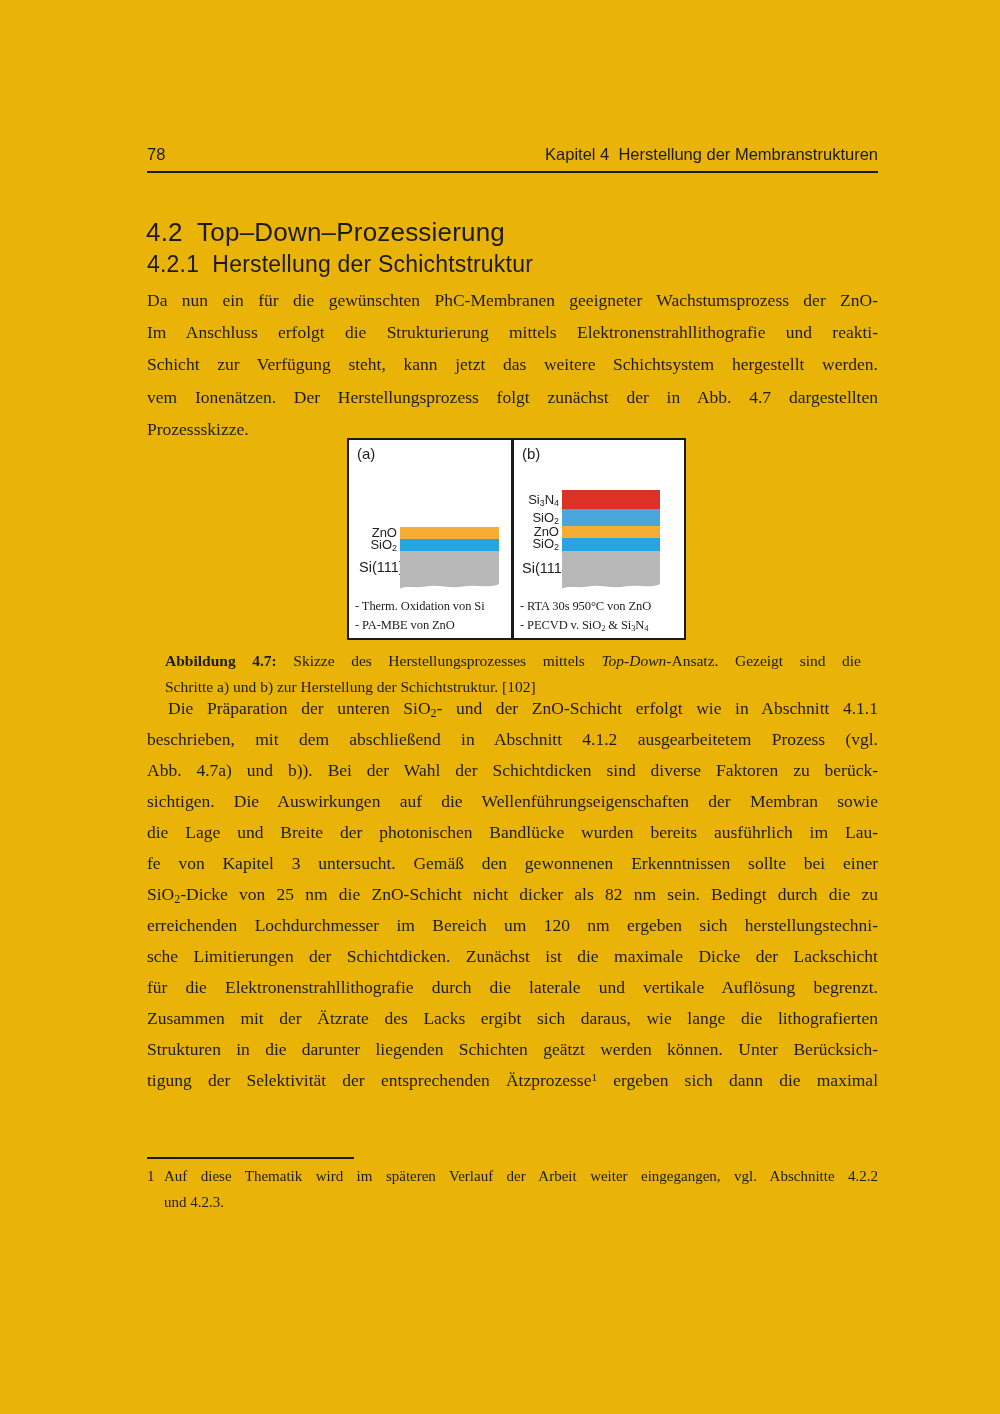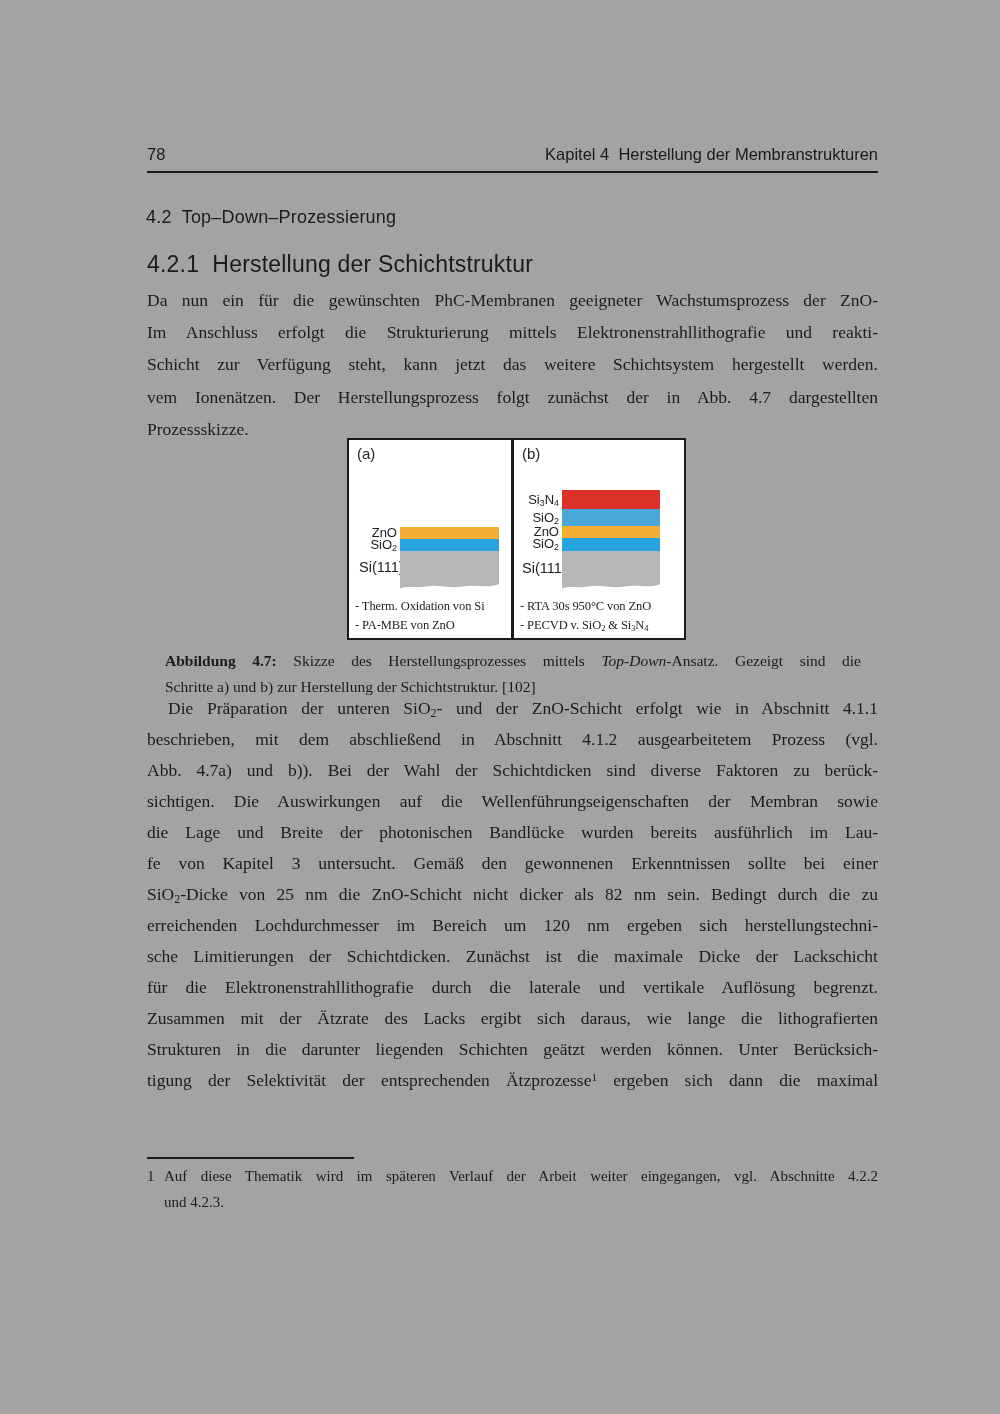--- a/index.html
+++ b/index.html
@@ -1,25 +1,25 @@
 <!DOCTYPE html>
 <html><head>
 <meta charset="utf-8">
 <style>
   html,body{margin:0;padding:0;background:#e8e8e8;}
-  .page{position:relative;width:1000px;height:1414px;background:#a3a3a3;overflow:hidden;
+  .page{position:relative;width:1000px;height:1414px;background:#eab308;overflow:hidden;
         color:#1b1b1b;-webkit-font-smoothing:antialiased;}
   
   .header{position:absolute;left:147px;top:145px;width:731px;display:flex;
           justify-content:space-between;align-items:flex-end;
           font-family:"Liberation Sans",sans-serif;font-size:16.5px;line-height:19px;
           padding-bottom:7px;border-bottom:2px solid #1a1a1a;}
   
-  .sec{position:absolute;left:146px;top:207px;margin:0;font-family:"Liberation Sans",sans-serif;
-       font-size:18px;font-weight:400;letter-spacing:0.2px;}
+  .sec{position:absolute;left:146px;top:217px;margin:0;font-family:"Liberation Sans",sans-serif;
+       font-size:26px;font-weight:400;letter-spacing:0.2px;}
   .subsec{position:absolute;left:147px;top:251px;margin:0;font-family:"Liberation Sans",sans-serif;
        font-size:23px;font-weight:400;letter-spacing:0.2px;}
   
   .para{position:absolute;left:147px;width:731px;font-family:"Liberation Serif",serif;
         font-size:17.5px;color:#1c1c1c;}
   .p1{top:284px;line-height:32.2px;}
   .p2{top:693px;line-height:31px;}
   .jline{text-align:justify;text-align-last:justify;text-justify:inter-word;white-space:nowrap;font-family:Liberation Serif, serif;}
   .jline.last{text-align-last:left;}
   .indent-first .jline:first-child{text-indent:21px;}

